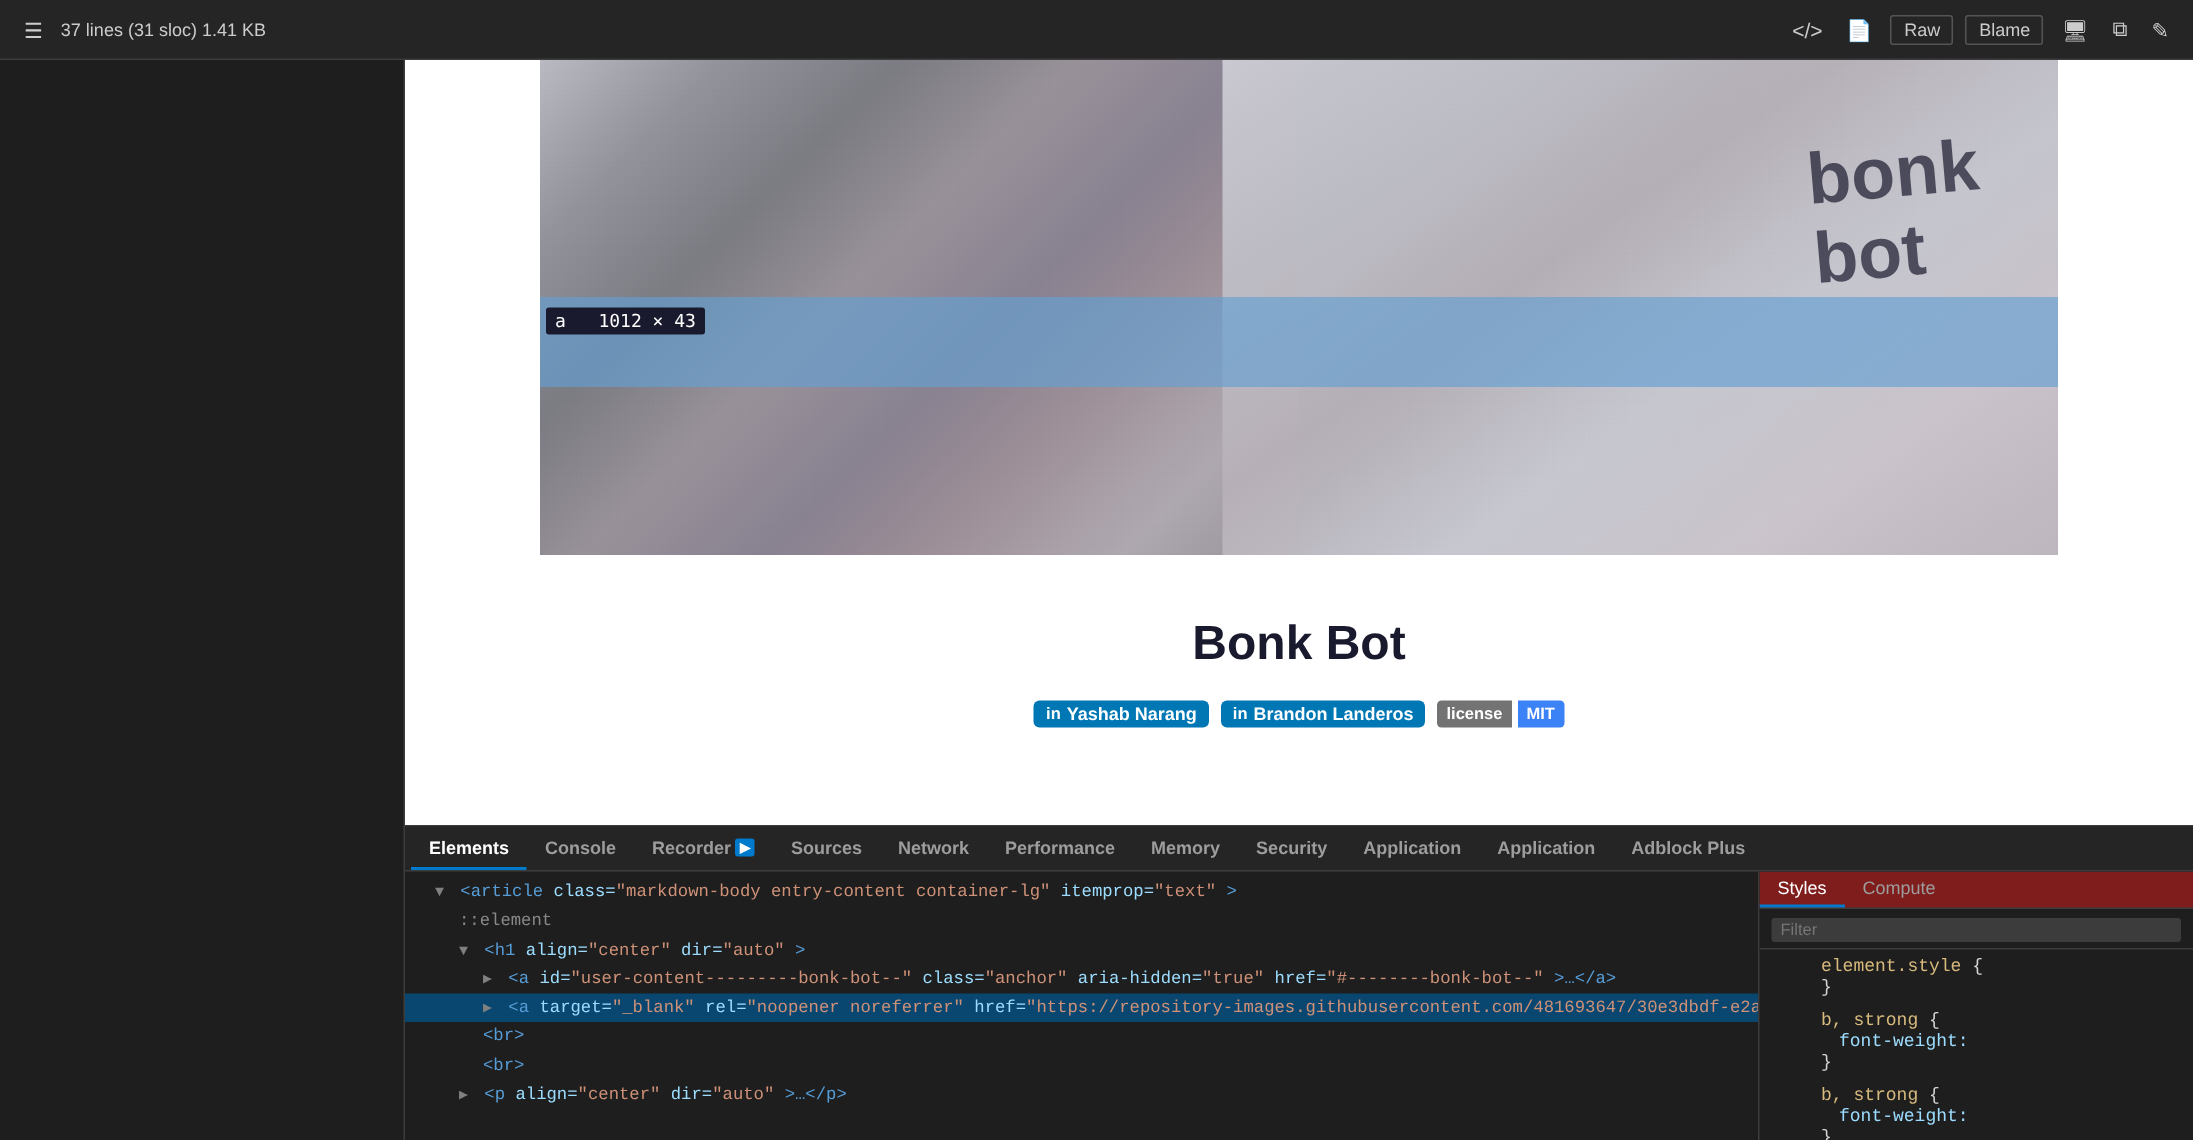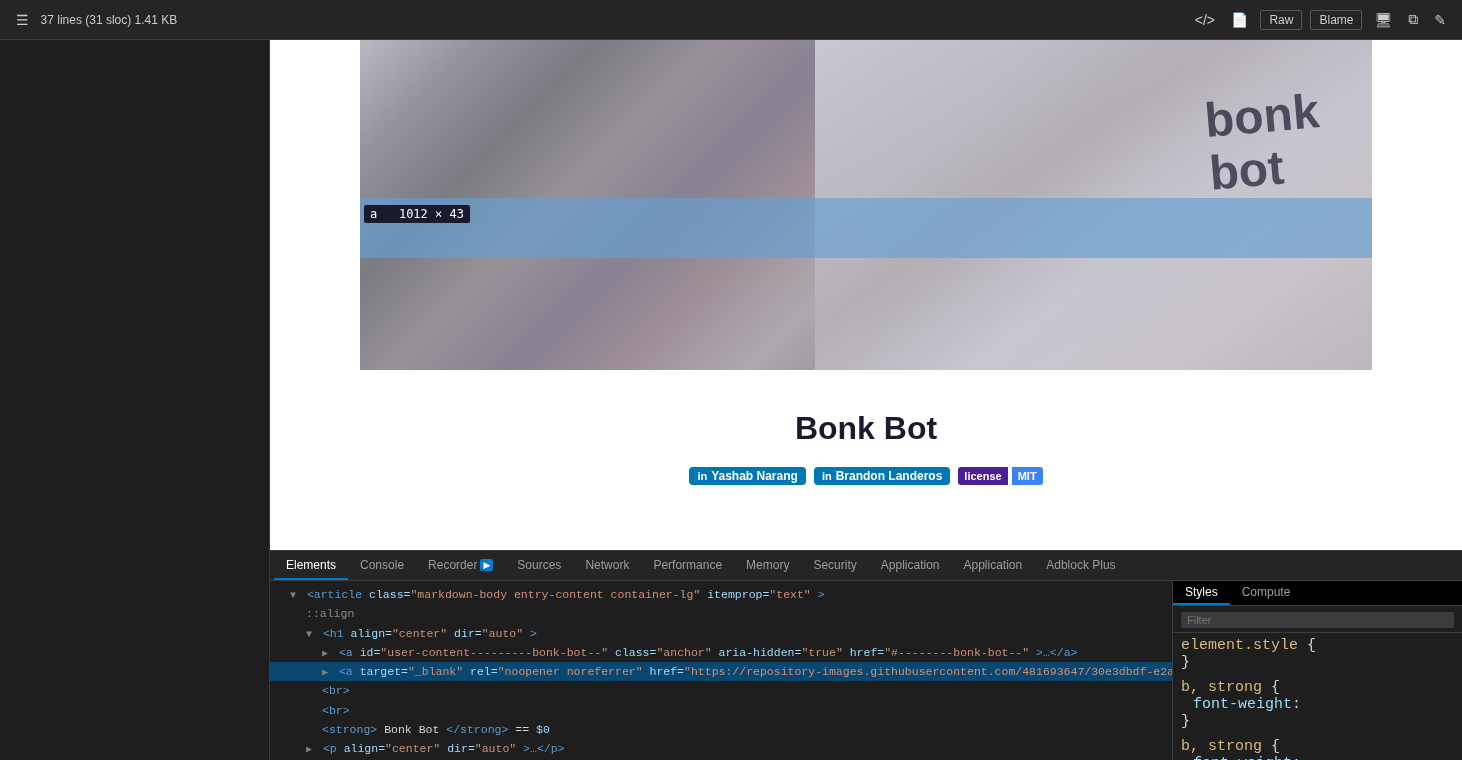--- a/index.html
+++ b/index.html
@@ -178,21 +178,21 @@
       color: white;
     }
     .badge-license {
       color: #1a1a2e;
       font-size: 12px;
       display: inline-flex;
       border: none;
       padding: 0;
     }
     .badge-license-label {
-      background: #4c1d95;
+      background: #737373;
       color: white;
       padding: 3px 6px;
       border-radius: 3px 0 0 3px;
       font-size: 11px;
     }
     .badge-license-value {
       background: #3b82f6;
       color: white;
       padding: 3px 6px;
       border-radius: 0 3px 3px 0;
@@ -219,20 +219,21 @@
     .devtools-tab {
       padding: 0 12px;
       height: 100%;
       display: flex;
       align-items: center;
       font-size: 12px;
       color: #9d9d9d;
       cursor: pointer;
       border-bottom: 2px solid transparent;
       white-space: nowrap;
+      font-weight: bold;
     }
     .devtools-tab.active {
       color: #ffffff;
       border-bottom: 2px solid #007acc;
     }
     .recorder-badge {
       background: #007acc;
       color: white;
       font-size: 9px;
       padding: 1px 3px;
@@ -256,21 +257,21 @@
     .devtools-right {
       width: 290px;
       border-left: 1px solid #3c3c3c;
       display: flex;
       flex-direction: column;
       overflow: hidden;
     }
     .styles-tabs {
       display: flex;
       border-bottom: 1px solid #3c3c3c;
-      background: #000000;
+      background: #7f1d1d;
     }
     .styles-tab {
       padding: 4px 12px;
       font-size: 12px;
       color: #9d9d9d;
       cursor: pointer;
       border-bottom: 2px solid transparent;
     }
     .styles-tab.active {
       color: #fff;
@@ -288,21 +289,22 @@
       border-radius: 2px;
       padding: 2px 6px;
       color: #ccc;
       font-size: 11px;
     }
     .styles-content {
       flex: 1;
       overflow-y: auto;
       padding: 4px 8px;
       font-family: 'Consolas', 'Courier New', monospace;
-      font-size: 15px;
+      font-size: 12px;
+      margin-left: 33px;
     }
     .styles-rule { margin-bottom: 8px; }
     .styles-selector { color: #d7ba7d; }
     .styles-prop-name { color: #9cdcfe; }
     .styles-brace { color: #d4d4d4; }
 
     
     .html-line {
       padding: 1px 8px;
       cursor: default;
@@ -423,21 +425,21 @@
 
         <div class="devtools-left">
           <div class="html-line indent-1">
             <span class="collapse-arrow">▼</span>
             <span class="html-tag">&lt;article</span>
             <span class="html-attr-name"> class=</span><span class="html-attr-value">"markdown-body entry-content container-lg"</span>
             <span class="html-attr-name"> itemprop=</span><span class="html-attr-value">"text"</span>
             <span class="html-tag">&gt;</span>
           </div>
           <div class="html-line indent-2">
-            <span style="color:#888;">::align</span>
+            <span style="color:#888;">::element</span>
           </div>
           <div class="html-line indent-2">
             <span class="collapse-arrow">▼</span>
             <span class="html-tag">&lt;h1</span>
             <span class="html-attr-name"> align=</span><span class="html-attr-value">"center"</span>
             <span class="html-attr-name"> dir=</span><span class="html-attr-value">"auto"</span>
             <span class="html-tag">&gt;</span>
           </div>
           <div class="html-line indent-3">
             <span class="collapse-arrow">▶</span>
@@ -455,27 +457,20 @@
             <span class="html-attr-name"> rel=</span><span class="html-attr-value">"noopener noreferrer"</span>
             <span class="html-attr-name"> href=</span><span class="html-attr-value">"https://repository-images.githubusercontent.com/481693647/30e3dbdf-e2ab-4288-b7c3-7110083fe296"</span>
             
           </div>
           <div class="html-line indent-3">
             <span class="html-tag">&lt;br&gt;</span>
           </div>
           <div class="html-line indent-3">
             <span class="html-tag">&lt;br&gt;</span>
           </div>
-          <div class="html-line indent-3">
-            <span class="html-tag">&lt;strong&gt;</span>
-            <span class="html-text">Bonk Bot</span>
-            <span class="html-tag">&lt;/strong&gt;</span>
-            <span style="color:#d4d4d4;"> == </span>
-            <span style="color:#9cdcfe;">$0</span>
-          </div>
           <div class="html-line indent-2">
             <span class="collapse-arrow">▶</span>
             <span class="html-tag">&lt;p</span>
             <span class="html-attr-name"> align=</span><span class="html-attr-value">"center"</span>
             <span class="html-attr-name"> dir=</span><span class="html-attr-value">"auto"</span>
             <span class="html-tag">&gt;…&lt;/p&gt;</span>
           </div>
           <div class="html-line indent-2">
             
           </div>

